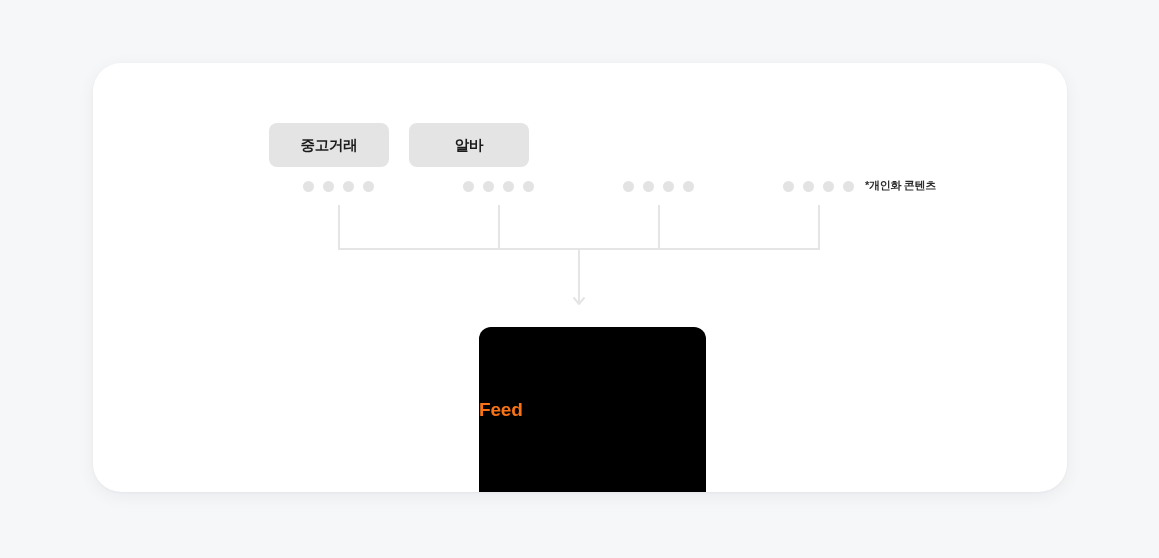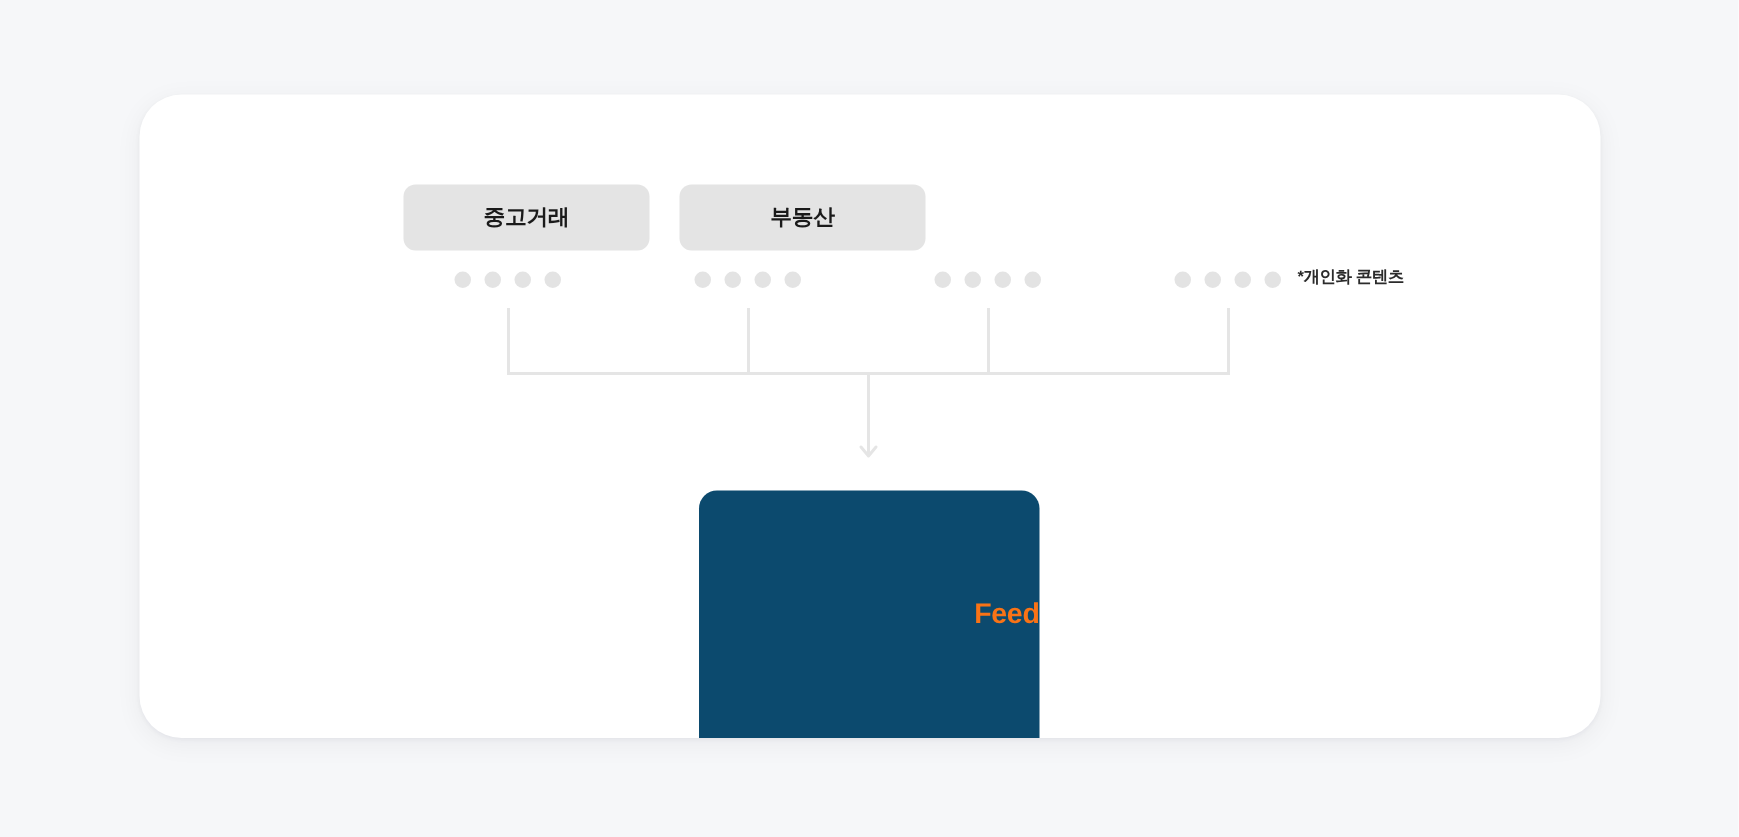--- a/index.html
+++ b/index.html
@@ -42,21 +42,21 @@
 
   
   .pill-row {
     position: absolute;
     left: 176px;   
     top: 60px;     
     display: flex;
     gap: 20px;
   }
   .pill {
-    width: 164px;
+    width: 120px;
     height: 44px;
     background: #e4e4e4;
     border-radius: 8px;
     display: flex;
     align-items: center;
     justify-content: center;
     box-sizing: border-box;
   }
   .pill-label {
     font-size: 14.5px;
@@ -104,29 +104,29 @@
     left: 0;
     top: 0;
     width: 974px;
     height: 429px;
     pointer-events: none;
   }
 
   
   .feed-box {
     position: absolute;
-    left: 373px;   
+    left: 386px;   
     top: 264px;    
     width: 227px;
     height: 190px;
-    background: #0c4a6e;
+    background: #000000;
     border-radius: 12px 12px 0 0;
     display: flex;
     align-items: flex-start;
-    justify-content: flex-end;
+    justify-content: flex-start;
   }
   .feed-label {
     margin-top: 73px;
     font-size: 19px;
     font-weight: bold;
     color: #f97316;
     letter-spacing: -0.2px;
     line-height: 1;
   }
 </style>
@@ -152,21 +152,21 @@
         </g>
 
         <path d="M 481 235 L 486 241 L 491 235" stroke="#e5e5e5" stroke-width="2" fill="none" stroke-linecap="round" stroke-linejoin="round"></path>
       </svg>
 
       <div class="pill-row">
         <div class="pill">
           <span class="pill-label">중고거래</span>
         </div>
         <div class="pill">
-          <span class="pill-label">부동산</span>
+          <span class="pill-label">알바</span>
         </div>
       </div>
 
       <div class="dot-row c0">
         <span class="dot"></span>
         <span class="dot"></span>
         <span class="dot"></span>
         <span class="dot"></span>
       </div>
       <div class="dot-row c1">

